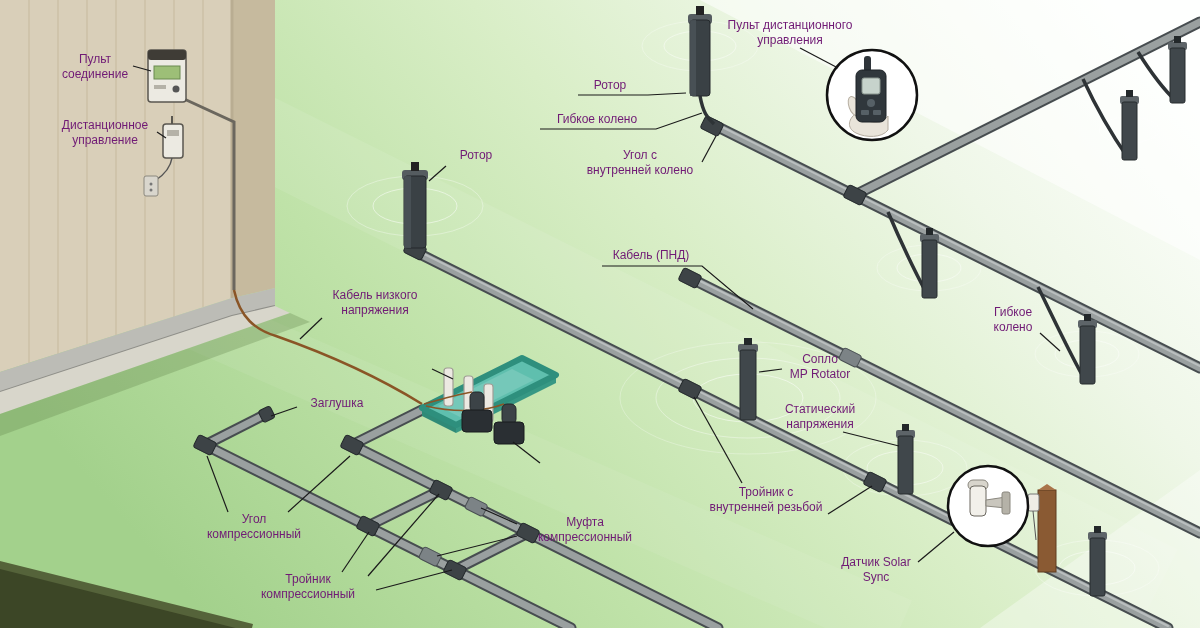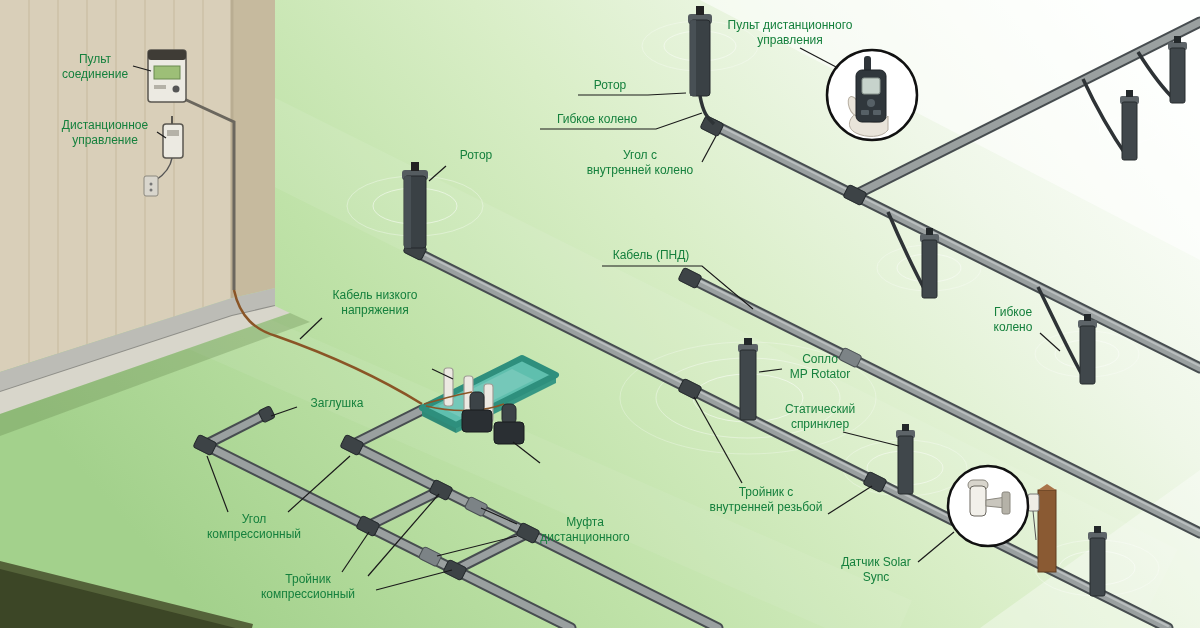--- a/index.html
+++ b/index.html
@@ -3,21 +3,21 @@
 <meta charset="utf-8">
 <style>
   html,body{margin:0;padding:0;background:#fff;}
   #stage{
     position:relative;width:1200px;height:628px;overflow:hidden;
     font-family:"Liberation Sans",sans-serif;background:#fff;
   }
   #scene{position:absolute;left:0;top:0;}
   .lbl{
     position:absolute;transform:translateX(-50%);
-    font-size:12px;line-height:1.25;color:#15803d;text-align:center;
+    font-size:12px;line-height:1.25;color:#701a75;text-align:center;
     white-space:pre-line;pointer-events:none;font-weight:400;
   }
 </style>
 </head>
 <body>
 
 <div id="stage">
 
 <svg id="scene" width="1200" height="628" viewBox="0 0 1200 628">
   <defs>
@@ -306,29 +306,29 @@
 <div class="lbl" style="left:610px;top:78px">Ротор</div>
 <div class="lbl" style="left:597px;top:112px">Гибкое колено</div>
 <div class="lbl" style="left:640px;top:148px">Угол с
 внутренней колено</div>
 <div class="lbl" style="left:476px;top:148px">Ротор</div>
 <div class="lbl" style="left:651px;top:248px">Кабель (ПНД)</div>
 <div class="lbl" style="left:375px;top:288px">Кабель низкого
 напряжения</div>
 <div class="lbl" style="left:337px;top:396px">Заглушка</div>
 <div class="lbl" style="left:585px;top:515px">Муфта
-дистанционного</div>
+компрессионный</div>
 <div class="lbl" style="left:254px;top:512px">Угол
 компрессионный</div>
 <div class="lbl" style="left:308px;top:572px">Тройник
 компрессионный</div>
 <div class="lbl" style="left:766px;top:485px">Тройник с
 внутренней резьбой</div>
 <div class="lbl" style="left:820px;top:352px">Сопло
 MP Rotator</div>
 <div class="lbl" style="left:820px;top:402px">Статический
-спринклер</div>
+напряжения</div>
 <div class="lbl" style="left:1013px;top:305px">Гибкое
 колено</div>
 <div class="lbl" style="left:876px;top:555px">Датчик Solar
 Sync</div>
 
 </div>
 
 </body></html>

